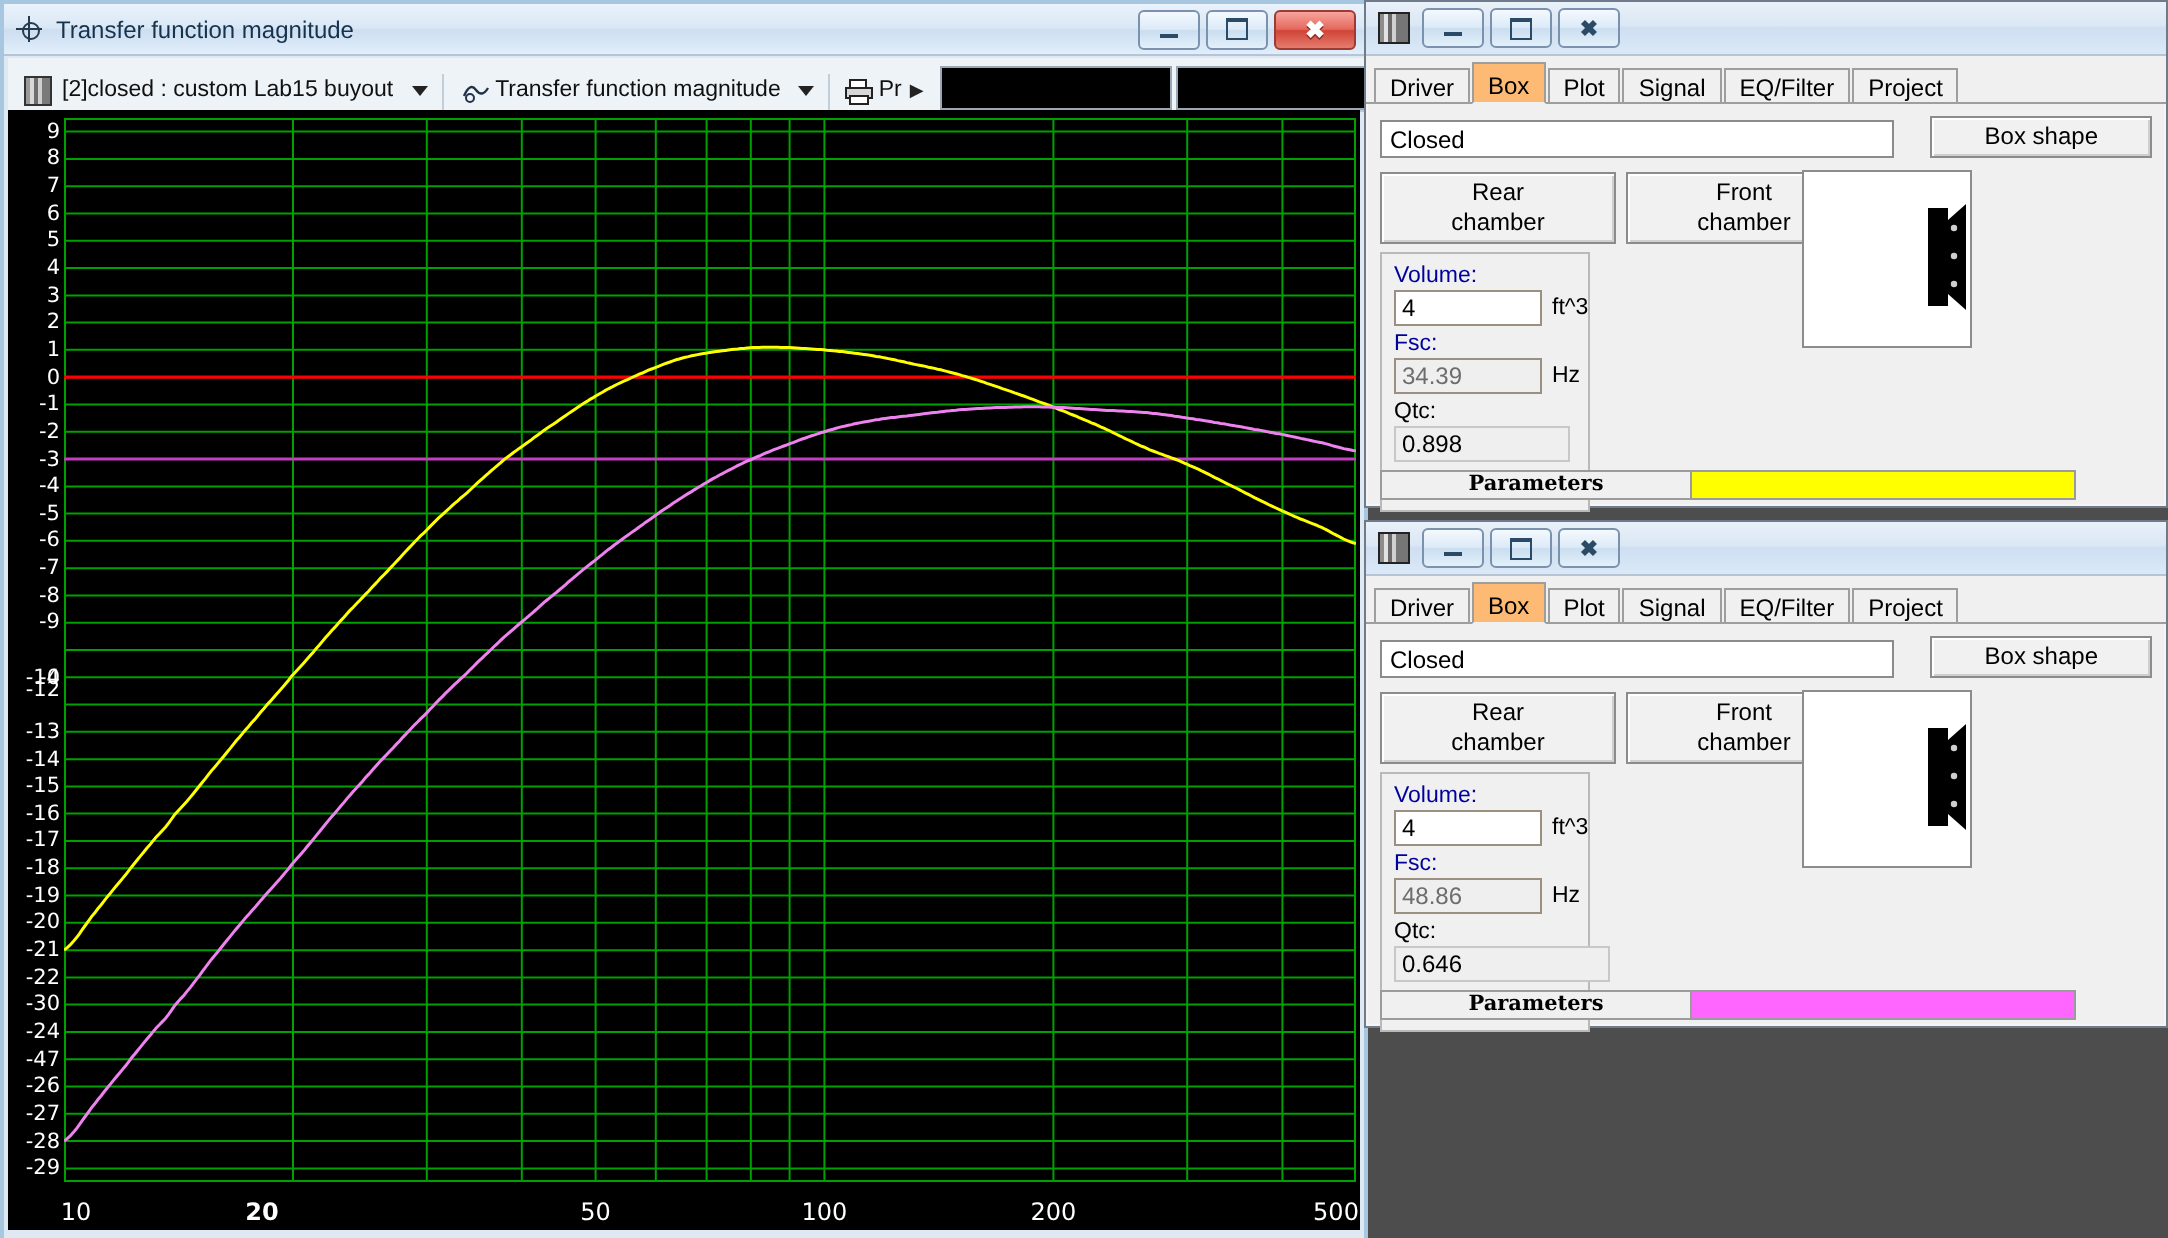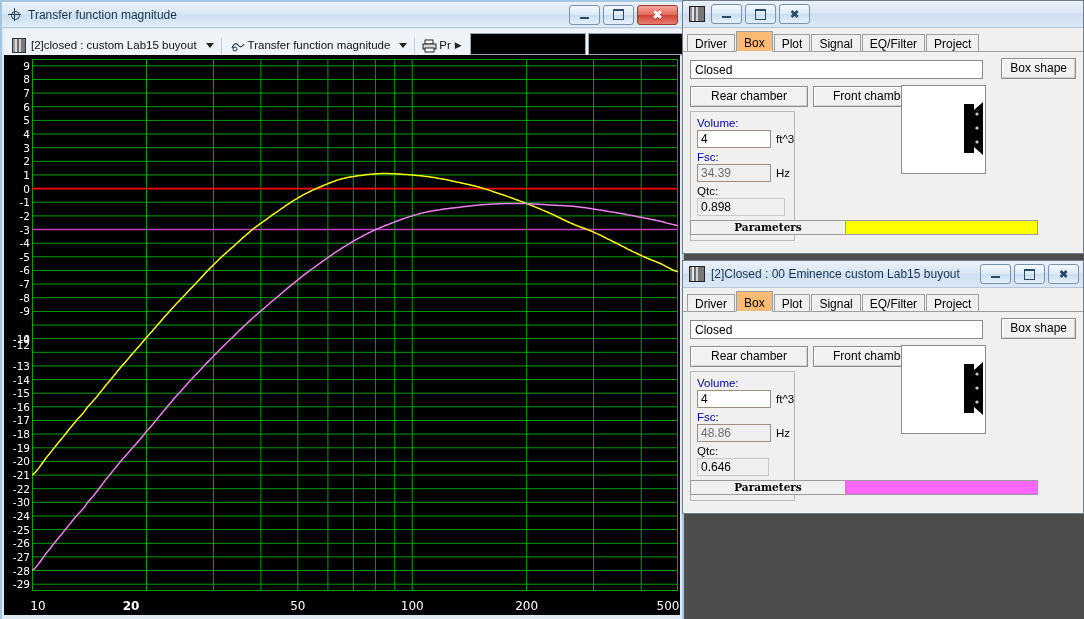--- a/index.html
+++ b/index.html
@@ -72,21 +72,21 @@
         background:#f0f0f0;border-bottom:1px solid #9e9e9e;box-sizing:border-box;}
   .tab{font-size:12px;color:#000;padding:2px 7px 2px;border:1px solid #9e9e9e;border-bottom:none;
        background:#f0f0f0;margin-right:1px;line-height:14px;height:17px;box-sizing:border-box;}
   .tab.active{background:#fdba74;height:21px;padding-top:4px;position:relative;top:1px;
        border-bottom:1px solid #f0f0f0;font-weight:normal;}
   .body{position:relative;padding:6px 7px 0 7px;}
   .rowtop{display:flex;align-items:flex-end;gap:18px;}
   .namefield{flex:1 1 auto;height:19px;background:#fff;border:1px solid #8b8b8b;
       font-size:12px;color:#000;padding:1px 4px;box-sizing:border-box;line-height:16px;}
   .btn{border:1px solid #8c8c8c;background:#f1f1f1;font-size:12px;color:#000;
-      padding:2px 8px;line-height:15px;box-shadow:1px 1px 0 #fff inset,-1px -1px 0 #cfcfcf inset;}
+      padding:2px 26px;line-height:15px;box-shadow:1px 1px 0 #fff inset,-1px -1px 0 #cfcfcf inset;}
   .chamberrow{display:flex;gap:5px;margin-top:7px;}
   .chbtn{width:118px;text-align:center;}
   .fields{width:105px;border:1px solid #b9b9b9;background:#f0f0f0;margin-top:4px;padding:5px 6px 4px;
       box-sizing:border-box;}
   .flabel{font-size:11.5px;color:#00009c;margin-bottom:1px;}
   .flabel.dark{color:#000;}
   .finput{width:74px;height:18px;border:1px solid #9a8f80;background:#fff;font-size:12px;
       color:#000;padding:0 3px;box-sizing:border-box;line-height:16px;}
   .finput.ro{background:#efefef;color:#6d6d6d;}
   .finput.ro2{background:#efefef;color:#000;border:1px solid #c8c8c8;}
@@ -187,21 +187,21 @@
             <div class="ylab" style="top: 338.205px;">-15</div>
             <div class="ylab" style="top: 351.846px;">-16</div>
             <div class="ylab" style="top: 365.487px;">-17</div>
             <div class="ylab" style="top: 379.128px;">-18</div>
             <div class="ylab" style="top: 392.769px;">-19</div>
             <div class="ylab" style="top: 406.41px;">-20</div>
             <div class="ylab" style="top: 420.051px;">-21</div>
             <div class="ylab" style="top: 433.692px;">-22</div>
             <div class="ylab" style="top: 447.333px;">-30</div>
             <div class="ylab" style="top: 460.974px;">-24</div>
-            <div class="ylab" style="top: 474.615px;">-25</div>
+            <div class="ylab" style="top: 474.615px;">-47</div>
             <div class="ylab" style="top: 488.256px;">-26</div>
             <div class="ylab" style="top: 501.897px;">-27</div>
             <div class="ylab" style="top: 515.538px;">-28</div>
             <div class="ylab" style="top: 529.179px;">-29</div>
           </div>
         <svg class="plot" id="plotsvg" width="646" height="532">
             <rect x="0" y="0" width="646" height="532" fill="#000000"></rect>
             <line x1="0" y1="6.8" x2="646" y2="6.8" stroke="#00a000" stroke-width="1"></line>
             <line x1="0" y1="20.5" x2="646" y2="20.5" stroke="#00a000" stroke-width="1"></line>
             <line x1="0" y1="34.1" x2="646" y2="34.1" stroke="#00a000" stroke-width="1"></line>
@@ -335,21 +335,20 @@
       <div class="paramsbar">
         <div class="paramslabel">Parameters</div>
         <div class="paramscolor" id="pc1" style="background: rgb(255, 255, 0);"></div>
       </div>
     </div>
   </div>
 
   <div class="win panel" id="panel2">
     <div class="titlebar">
       <span class="tb-icon doc-ico"></span>
-      <span class="tb-text">[2]Closed : 00 Eminence custom Lab15 buyout</span>
       <span class="tb-btns">
         <span class="tb-btn">
             <i class="gl-min"></i>
           </span>
         <span class="tb-btn">
             <i class="gl-max"></i>
           </span>
         <span class="tb-btn">
             <b style="font-size:11px;color:#2a4a66;">✖</b>
           </span>
@@ -378,21 +377,21 @@
           <input class="finput" value="4" style="">
           <span class="funit">ft^3</span>
         </div>
         <div class="flabel" style="margin-top:3px;">Fsc:</div>
         <div class="frow">
           <input class="finput ro" readonly="" value="48.86" style="">
           <span class="funit">Hz</span>
         </div>
         <div class="flabel dark" style="margin-top:3px;">Qtc:</div>
         <div class="frow">
-          <input class="finput ro2" readonly="" style="width: 72px;" value="0.646">
+          <input class="finput ro2" readonly="" style="width: 108px;" value="0.646">
         </div>
         <div class="adv">Advanced-&gt;</div>
       </div>
       <div class="boxpreview" style="left:218px;top:33px;width:83px;height:87px;">
         <svg width="81" height="85" viewBox="0 0 81 85">
           <rect x="0" y="0" width="81" height="85" fill="#ffffff"></rect>
           <path d="M62 18 h10 v49 h-10 z" fill="#000"></path>
           <path d="M72 24 l9 -8 v53 l-9 -8 z" fill="#000"></path>
           <circle cx="75" cy="28" r="1.6" fill="#cfcfcf"></circle>
           <circle cx="75" cy="42" r="1.6" fill="#cfcfcf"></circle>

